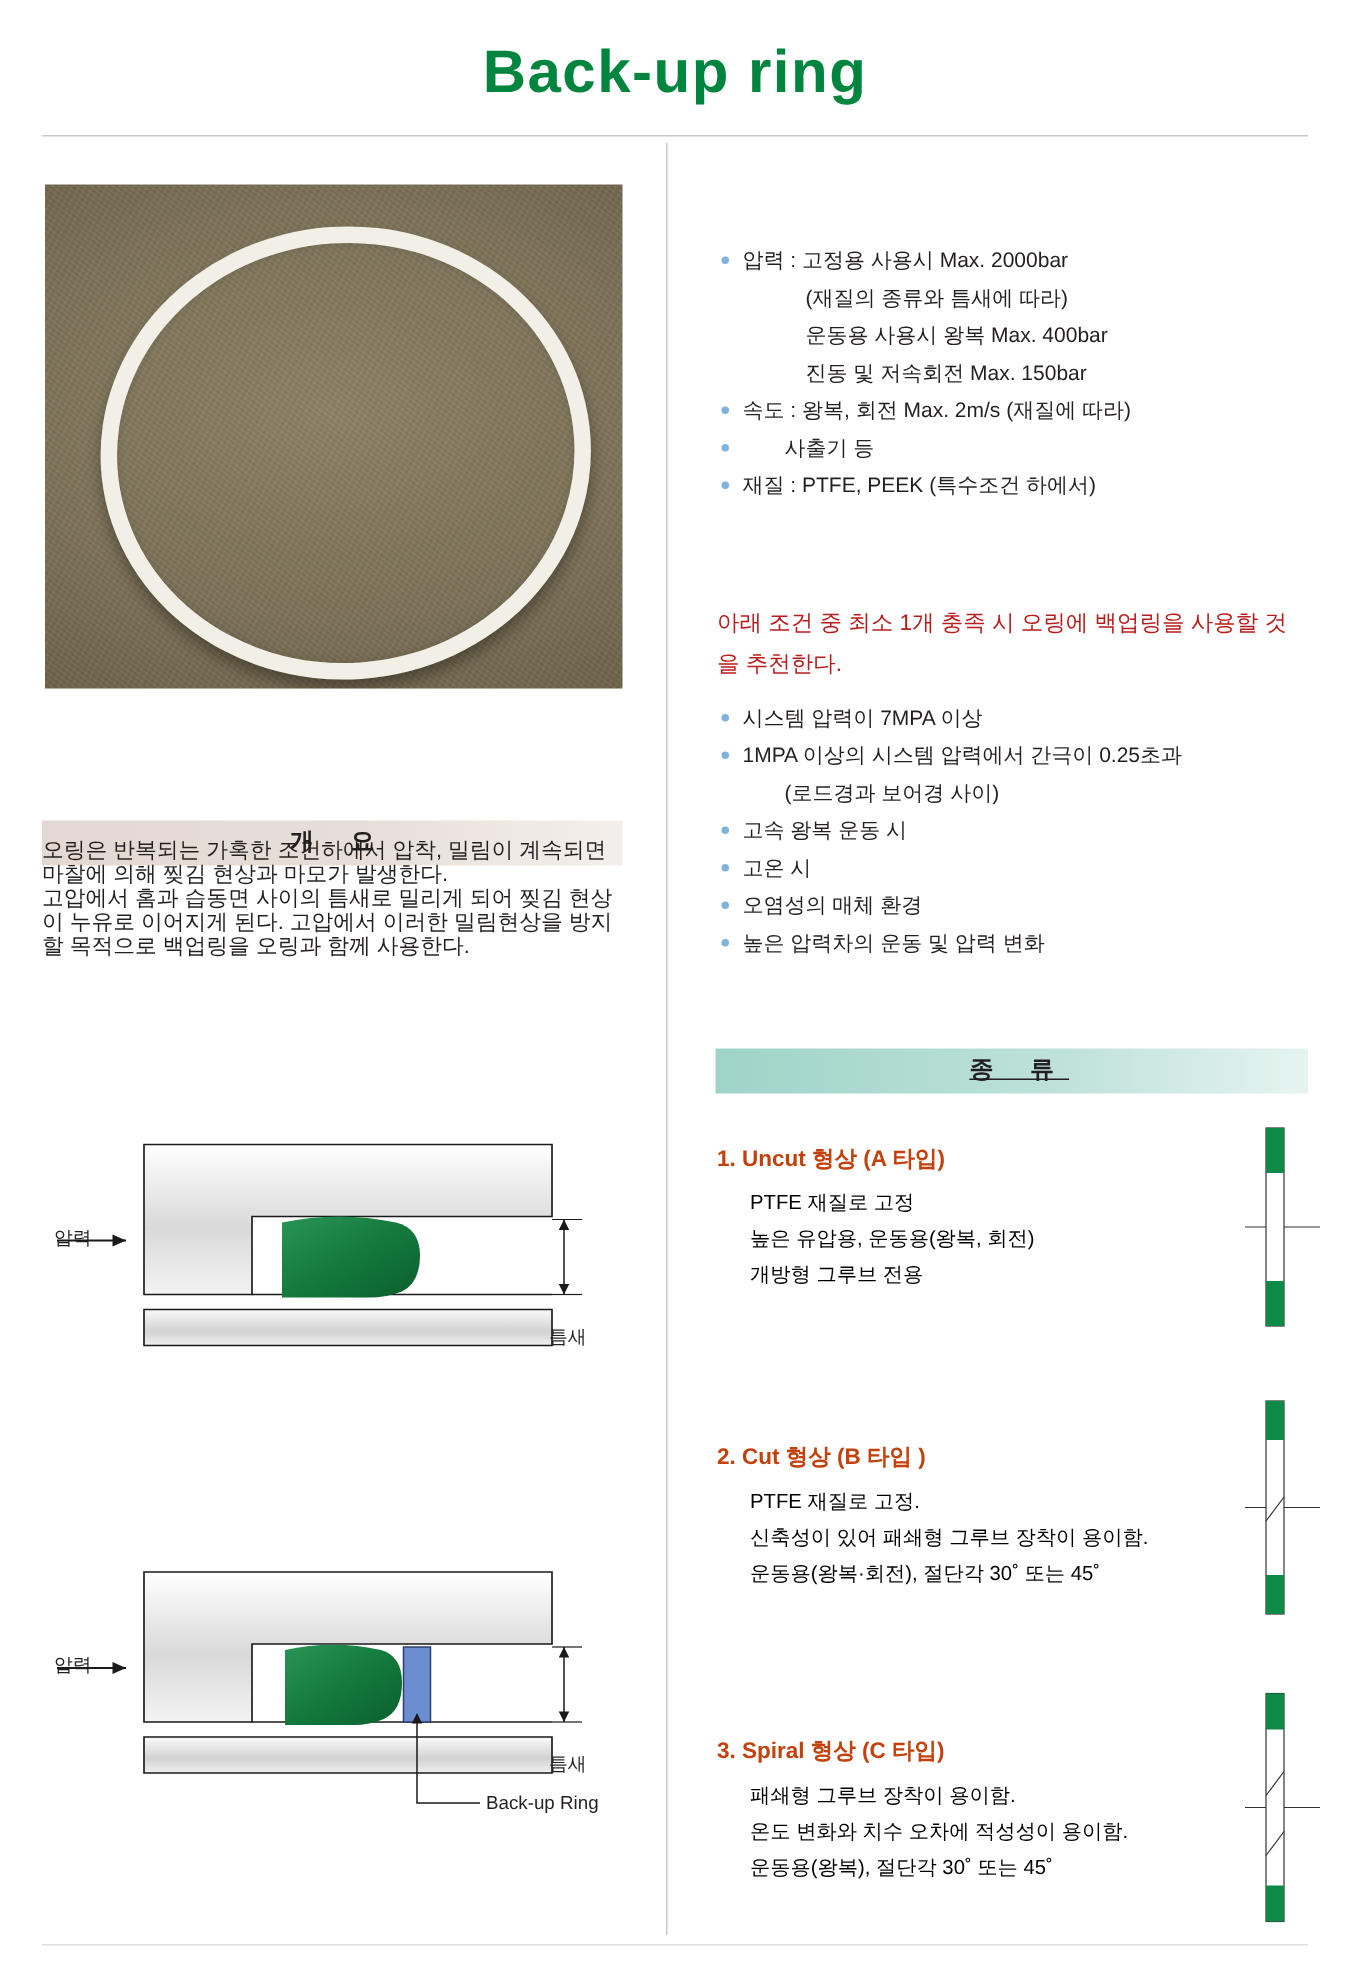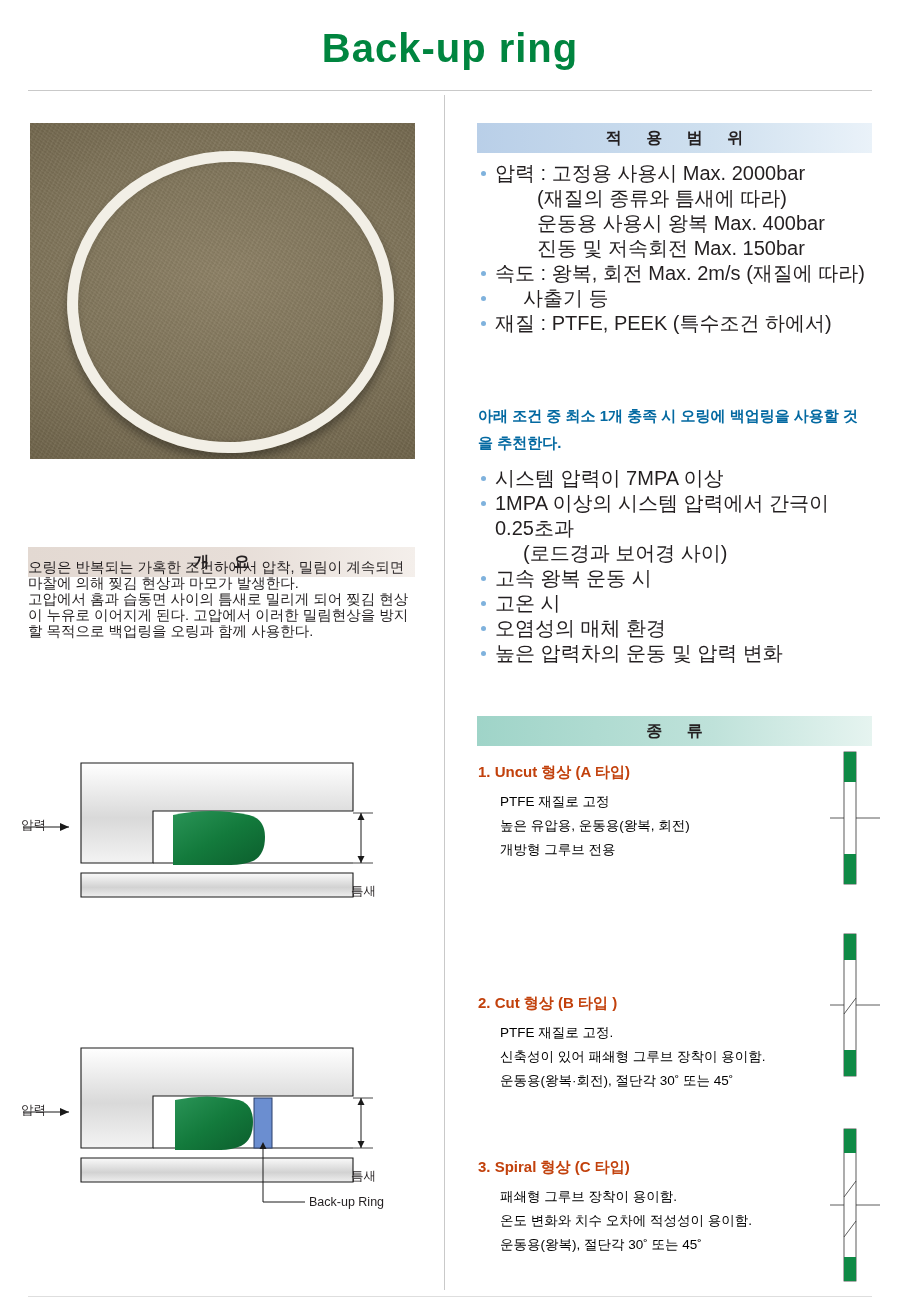--- a/index.html
+++ b/index.html
@@ -117,55 +117,56 @@
   }
   .gaeyo-text {
     top: 559px;
     left: 28px;
     width: 390px;
   }
 
   
   .diagram {
     position: absolute;
-    left: 13px;
+    left: 28px;
     text-align: right;
   }
   .d1 { top: 745px; width: 400px; height: 185px; }
   .d2 { top: 1030px; width: 400px; height: 210px; }
   .diag-label {
     position: absolute;
     font-size: 12.5px;
     color: #231f20;
   }
 
   
   .head-scope {
     top: 123px;
     left: 477px;
     width: 395px;
     background: linear-gradient(to right, #b9cfe8, #cfe0ef 60%, #eaf2f9 100%);
   }
   .head-types {
-    top: 716px;
+    top: 699px;
     left: 477px;
     width: 395px;
     background: linear-gradient(to right, #9fd4c8, #bfe2da 60%, #e6f4f0 100%);
+    text-decoration: underline;
   }
 
   ul.bullets {
     position: absolute;
     margin: 0;
     padding: 0;
     list-style: none;
   }
   ul.bullets li {
     position: relative;
     padding-left: 14px;
-    font-size: 20px;
+    font-size: 14px;
     line-height: 25px;
     color: #231f20;
   }
   ul.bullets li::before {
     content: "";
     position: absolute;
     left: 0;
     top: 10px;
     width: 5px;
     height: 5px;
@@ -182,43 +183,43 @@
   }
 
   .scope-list { top: 161px; left: 481px; width: 390px; }
 
   .note {
     position: absolute;
     top: 402px;
     left: 478px;
     width: 392px;
     font-size: 15px;
-    font-weight: bold;
+    font-weight: normal;
     line-height: 27px;
-    color: #0369a1;
+    color: #b91c1c;
   }
   .cond-list { top: 466px; left: 481px; width: 390px; }
   .cond-list li::before { background: #7fb2dd; }
 
   
   .type-block { position: absolute; left: 478px; width: 330px; }
   .type-title {
     font-size: 15px;
     font-weight: bold;
     color: #c2410c;
     margin-bottom: 8px;
   }
   .type-lines {
     font-size: 13.5px;
     line-height: 24px;
     padding-left: 22px;
     color: #000000;
   }
   .t1 { top: 763px; }
-  .t2 { top: 994px; }
+  .t2 { top: 962px; }
   .t3 { top: 1158px; }
 
   
   .fig { position: absolute; left: 826px; width: 58px; }
   .fig svg { display: block; }
   .f1 { top: 748px; }
   .f2 { top: 930px; }
   .f3 { top: 1125px; }
 
   .footer-rule {
@@ -314,21 +315,20 @@
       <line x1="340" y1="118" x2="360" y2="118" stroke="#1a1a1a" stroke-width="0.8"></line>
 
       <path d="M250 114 V172 H292" fill="none" stroke="#1a1a1a" stroke-width="1"></path>
       <polygon points="250,112 246.5,119 253.5,119" fill="#1a1a1a"></polygon>
     </svg>
     <div class="diag-label" style="top:72px; left:8px;">압력</div>
     <div class="diag-label" style="top:138px; left:338px;">틈새</div>
     <div class="diag-label" style="top:165px; left:296px;">Back-up Ring</div>
   </div>
 
-  <div class="sec-head head-scope">적 용 범 위</div>
 
   <ul class="bullets scope-list">
     <li>
       <span>압력 : 고정용 사용시 Max. 2000bar</span>
       <span class="sub">(재질의 종류와 틈새에 따라)</span>
       <span class="sub">운동용 사용시 왕복 Max. 400bar</span>
       <span class="sub">진동 및 저속회전 Max. 150bar</span>
     </li>
     <li>
       <span>속도 : 왕복, 회전 Max. 2m/s (재질에 따라)</span>

